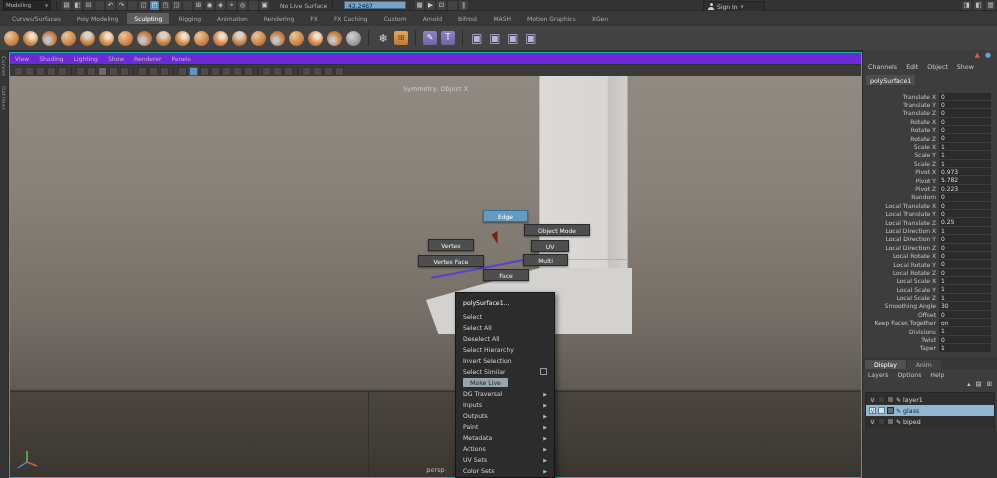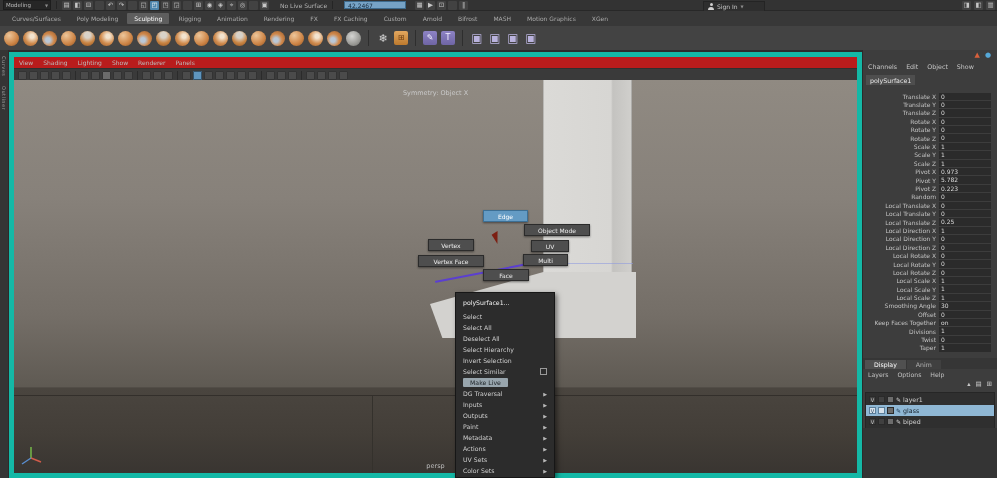--- a/index.html
+++ b/index.html
@@ -43,22 +43,22 @@
   .claygray{background:radial-gradient(circle at 40% 35%,#d5d5d3,#9a9a96 60%,#6f6f6b);}
   .freeze{color:#d8d8d8;font-size:11px;width:14px;height:14px;}
   .osq{width:14px;height:14px;border-radius:2px;background:linear-gradient(#e2a75f,#bd7a2e);color:#6b3c12;font-size:8px;}
   .psq,.psqt{width:14px;height:14px;border-radius:2px;background:linear-gradient(#8d83c4,#6f65a5);color:#f0eeff;font-size:8px;}
   .cube{width:14px;height:14px;color:#b9b2dd;font-size:12px;}
   .sep2{width:1px;height:16px;background:#2e2e2e;margin:0 3px;}
   
   .ldock{position:absolute;left:0;top:50px;width:9px;bottom:0;background:#353535;border-right:1px solid #2b2b2b;box-sizing:border-box;}
   .vlabel{writing-mode:vertical-rl;font-size:5px;color:#9a9a9a;margin:6px 0 10px 1px;letter-spacing:.5px;}
   
-  .vp{position:absolute;left:9px;top:52px;width:853px;height:426px;background:#b91c1c;
-      border:5px solid #14b8a6;box-sizing:border-box;}
+  .vp{position:absolute;left:9px;top:52px;width:853px;height:426px;background:#6d28d9;
+      border:1px solid #14b8a6;box-sizing:border-box;}
   .vp-menus{height:9px;display:flex;gap:10px;align-items:center;padding:1px 5px;font-size:6px;color:#bcbcbc;}
   .vp-tools{height:13px;background:#3a3a3a;border-top:1px solid #2f2f2f;border-bottom:1px solid #2b2b2b;
             display:flex;gap:2px;align-items:center;padding:0 4px;}
   .pt{width:9px;height:9px;background:#4b4b4b;border-radius:1px;box-shadow:inset 0 0 0 1px #333;}
   .pt.lit{background:#6b6b6b;}
   .pt.blue{background:#5f96bf;box-shadow:inset 0 0 0 1px #33536b;}
   .ptsep{width:1px;height:10px;background:#2b2b2b;margin:0 2px;}
   .vp-canvas{position:absolute;left:0;top:23px;right:0;bottom:0;overflow:hidden;
      background:linear-gradient(#908a82 0%,#87817a 30%,#746e67 60%,#5f5a53 78%,#4a453f 78.4%,#433e38 90%,#393531 100%);}
   .sym-label{position:absolute;top:9px;left:0;width:100%;text-align:center;font-size:6.5px;color:#c9c9c9;}

